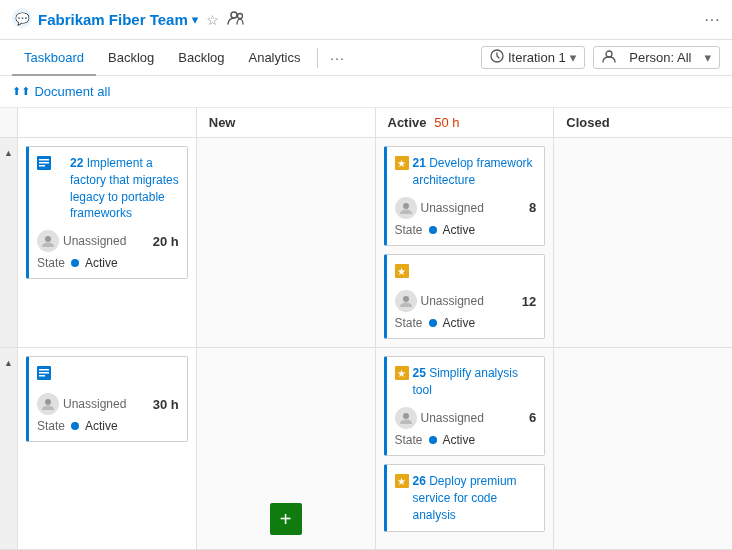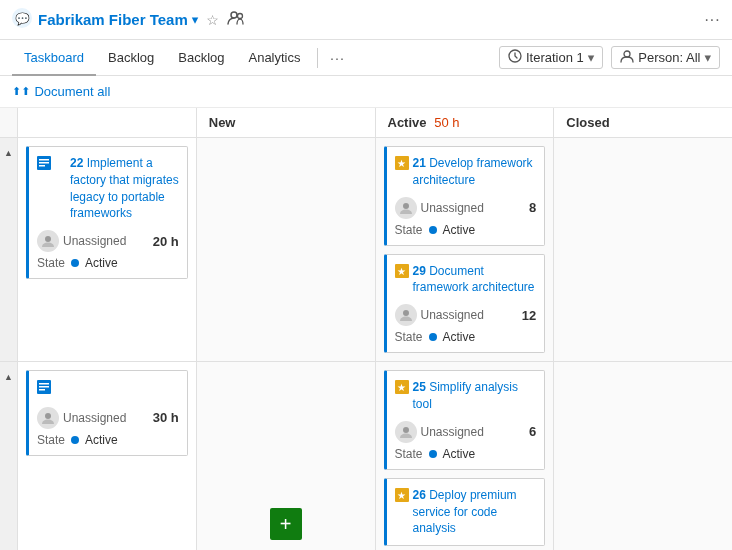--- a/index.html
+++ b/index.html
@@ -51,21 +51,21 @@
   <div style="display:flex; align-items:center; gap:4px; border:1px solid #ccc; border-radius:3px; padding:2px 8px; cursor:pointer; font-size:13px; margin-right:8px;">
     <span>
       <svg width="14" height="14" viewBox="0 0 14 14" fill="none">
           <circle cx="7" cy="7" r="6" stroke="#555" stroke-width="1.3"></circle>
           <path d="M7 4v3l2 2" stroke="#555" stroke-width="1.3" stroke-linecap="round"></path>
         </svg>
     </span>
     <span>Iteration 1</span>
     <span style="color:#666;">▾</span>
   </div>
-  <div style="display:flex; align-items:center; gap:4px; border:1px solid #ccc; border-radius:3px; padding:2px 8px; cursor:pointer; font-size:13px;">
+  <div style="display:flex; align-items:center; gap:13px; border:1px solid #ccc; border-radius:3px; padding:2px 8px; cursor:pointer; font-size:13px;">
     <span>
       <svg width="14" height="14" viewBox="0 0 14 14" fill="none">
           <circle cx="7" cy="5" r="3" stroke="#555" stroke-width="1.3"></circle>
           <path d="M1 13c0-3.314 2.686-5 6-5s6 1.686 6 5" stroke="#555" stroke-width="1.3" stroke-linecap="round"></path>
         </svg>
     </span>
     <span>Person: All</span>
     <span style="color:#666;">▾</span>
   </div>
 </div>
@@ -175,21 +175,20 @@
         </div>
 
         <div style="background:#fff; border:1px solid #d0d0d0; border-left:3px solid #0078d4; border-radius:2px; padding:8px;">
           <div style="font-size:12px; color:#0078d4; cursor:pointer; line-height:1.4; margin-bottom:8px; display:flex; gap:4px;">
             <span style="flex-shrink:0; margin-top:1px;">
               <svg width="14" height="14" viewBox="0 0 14 14">
                   <rect width="14" height="14" fill="#e6a817" rx="1"></rect>
                   <text x="2" y="11" font-size="10" fill="white">★</text>
                 </svg>
             </span>
-            <span><span style="font-weight:600;">29</span> <span>Document framework architecture</span></span>
           </div>
           <div style="display:flex; align-items:center; justify-content:space-between; margin-bottom:4px;">
             <div style="display:flex; align-items:center; gap:4px;">
               <div style="width:22px; height:22px; border-radius:50%; background:#e0e0e0; display:flex; align-items:center; justify-content:center;">
                 <svg width="14" height="14" viewBox="0 0 14 14" fill="none">
                     <circle cx="7" cy="5" r="3" fill="#999"></circle>
                     <path d="M1 13c0-3 2.686-4.5 6-4.5s6 1.5 6 4.5" fill="#bbb"></path>
                   </svg>
               </div>
               <span style="color:#666; font-size:12px;">Unassigned</span>

